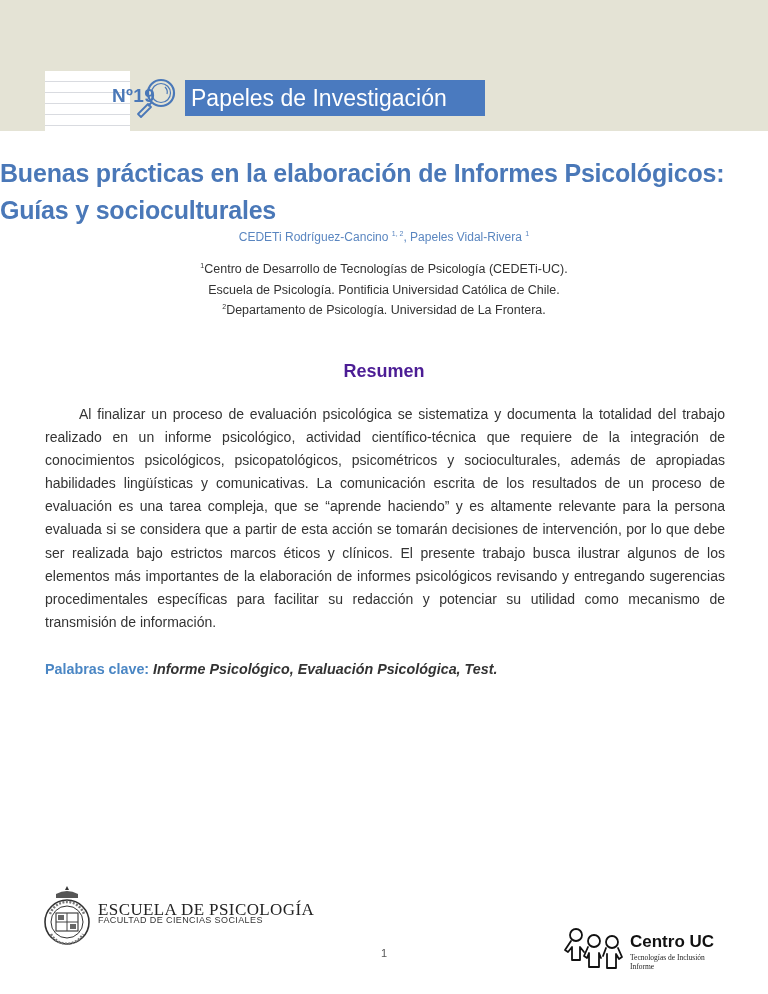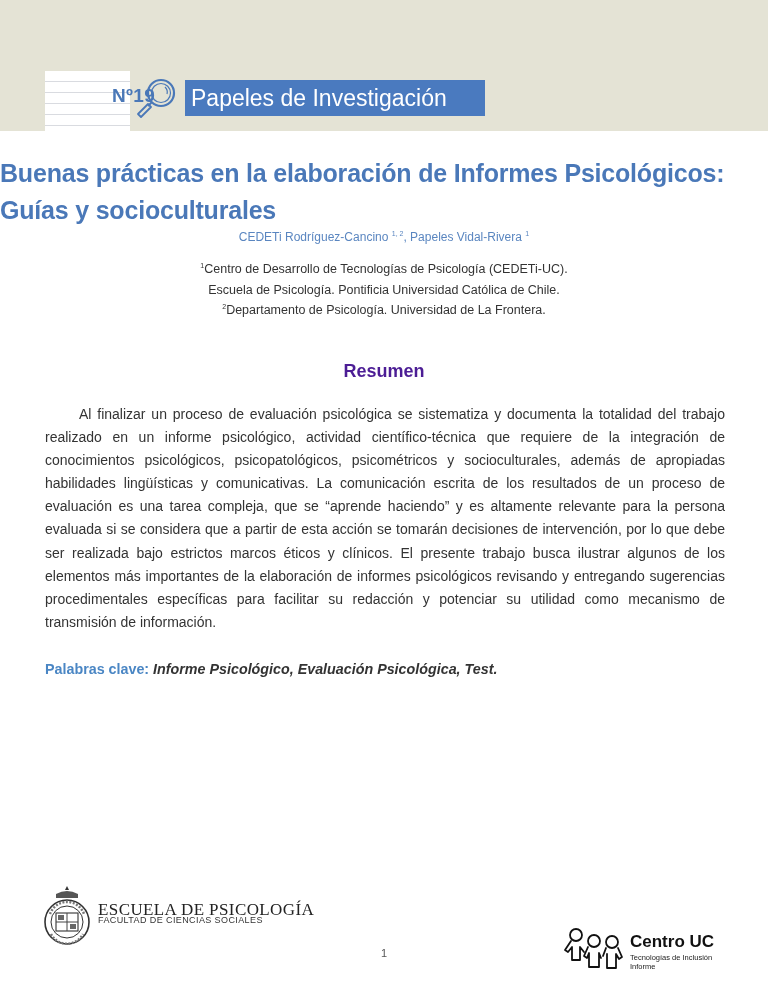--- a/index.html
+++ b/index.html
@@ -75,21 +75,21 @@
       position: absolute; left: 56px; top: 31px; font-family: Liberation Sans, sans-serif;
       font-size: 9px; color: #333; letter-spacing: 0.4px; white-space: nowrap;
     }
     .footer-right { position: absolute; left: 562px; top: 894px; width: 170px; height: 50px; margin-top: 32px; }
     .kids { position: absolute; left: 0; top: 0; width: 66px; height: 46px; }
     .centro-name {
       position: absolute; left: 68px; top: 6px; font-family: "Liberation Sans", sans-serif;
       font-weight: bold; font-size: 17px; color: #111; white-space: nowrap;
     }
     .centro-sub1, .centro-sub2 {
-      position: absolute; left: 68px; font-size: 7.5px; color: #222; white-space: nowrap;
+      position: absolute; left: 68px; font-size: 7.5px; color: #222; white-space: nowrap; font-family: Liberation Serif, serif;
     }
     .centro-sub1 { top: 27px; }
     .centro-sub2 { top: 36px; }
 
     .page-number {
       position: absolute; left: 0; top: 947px; width: 768px; text-align: center;
       font-size: 11px; color: #555;
     }
   </style>
 </head>

